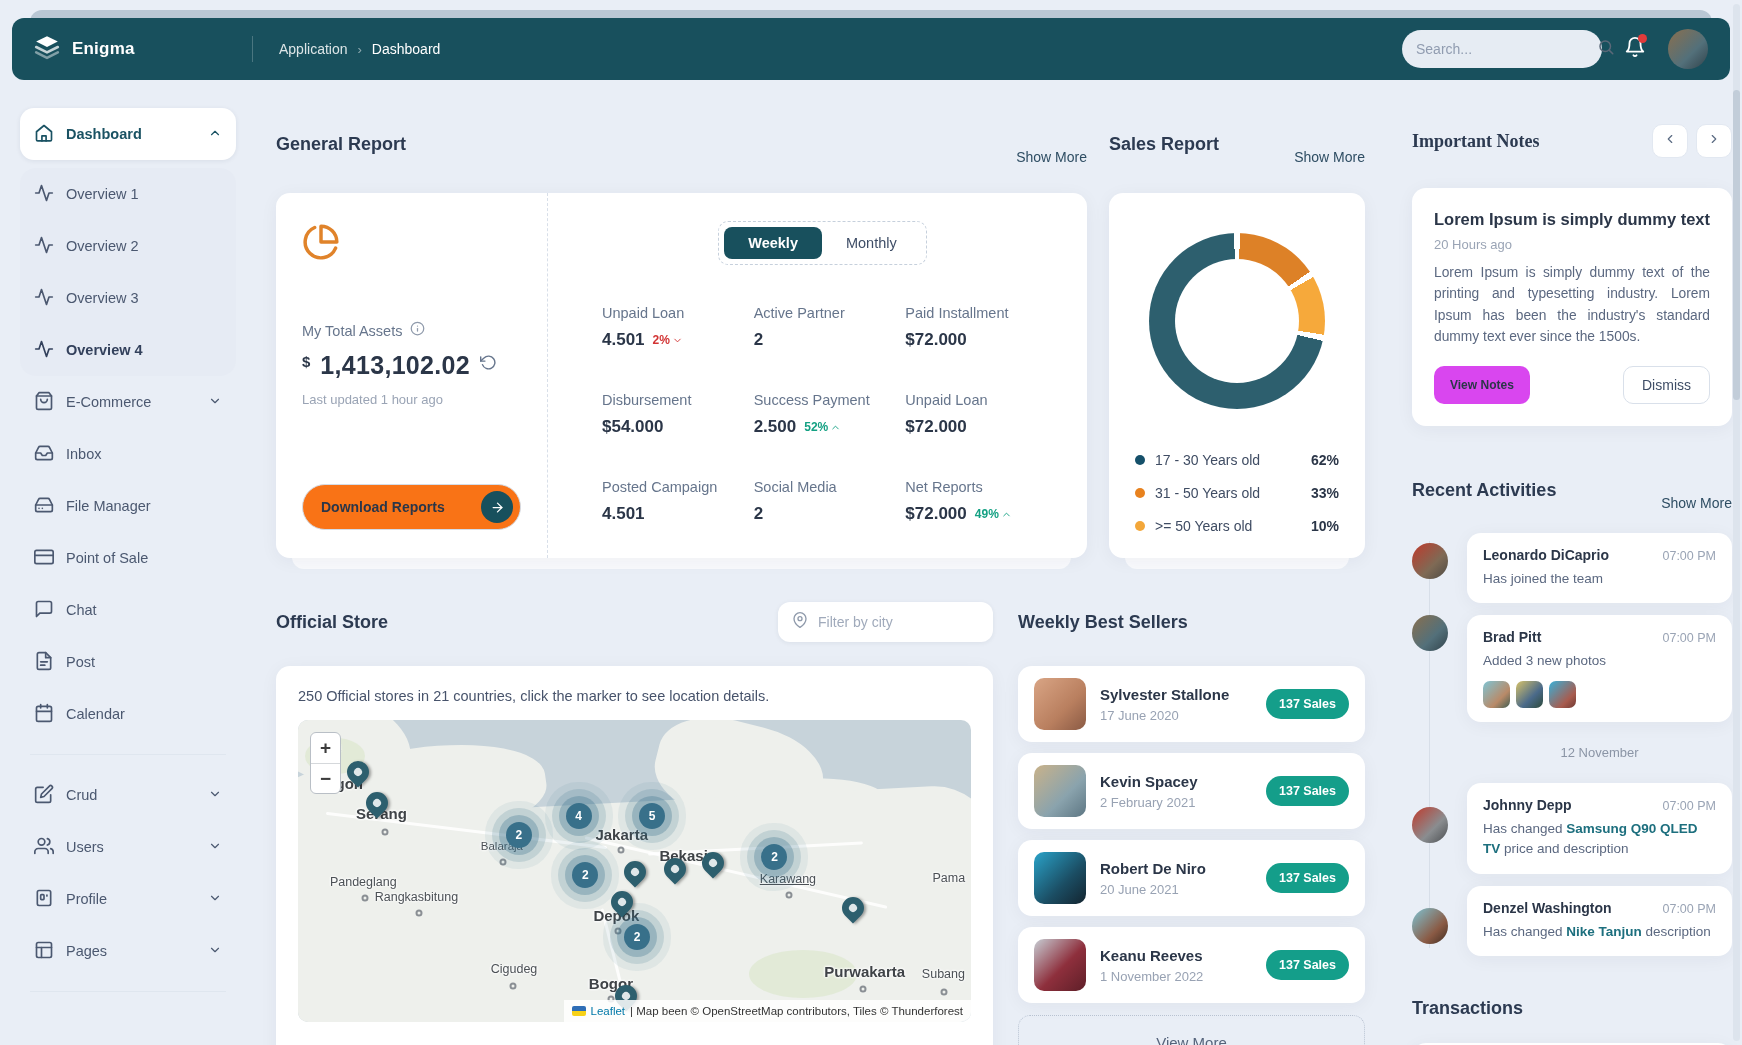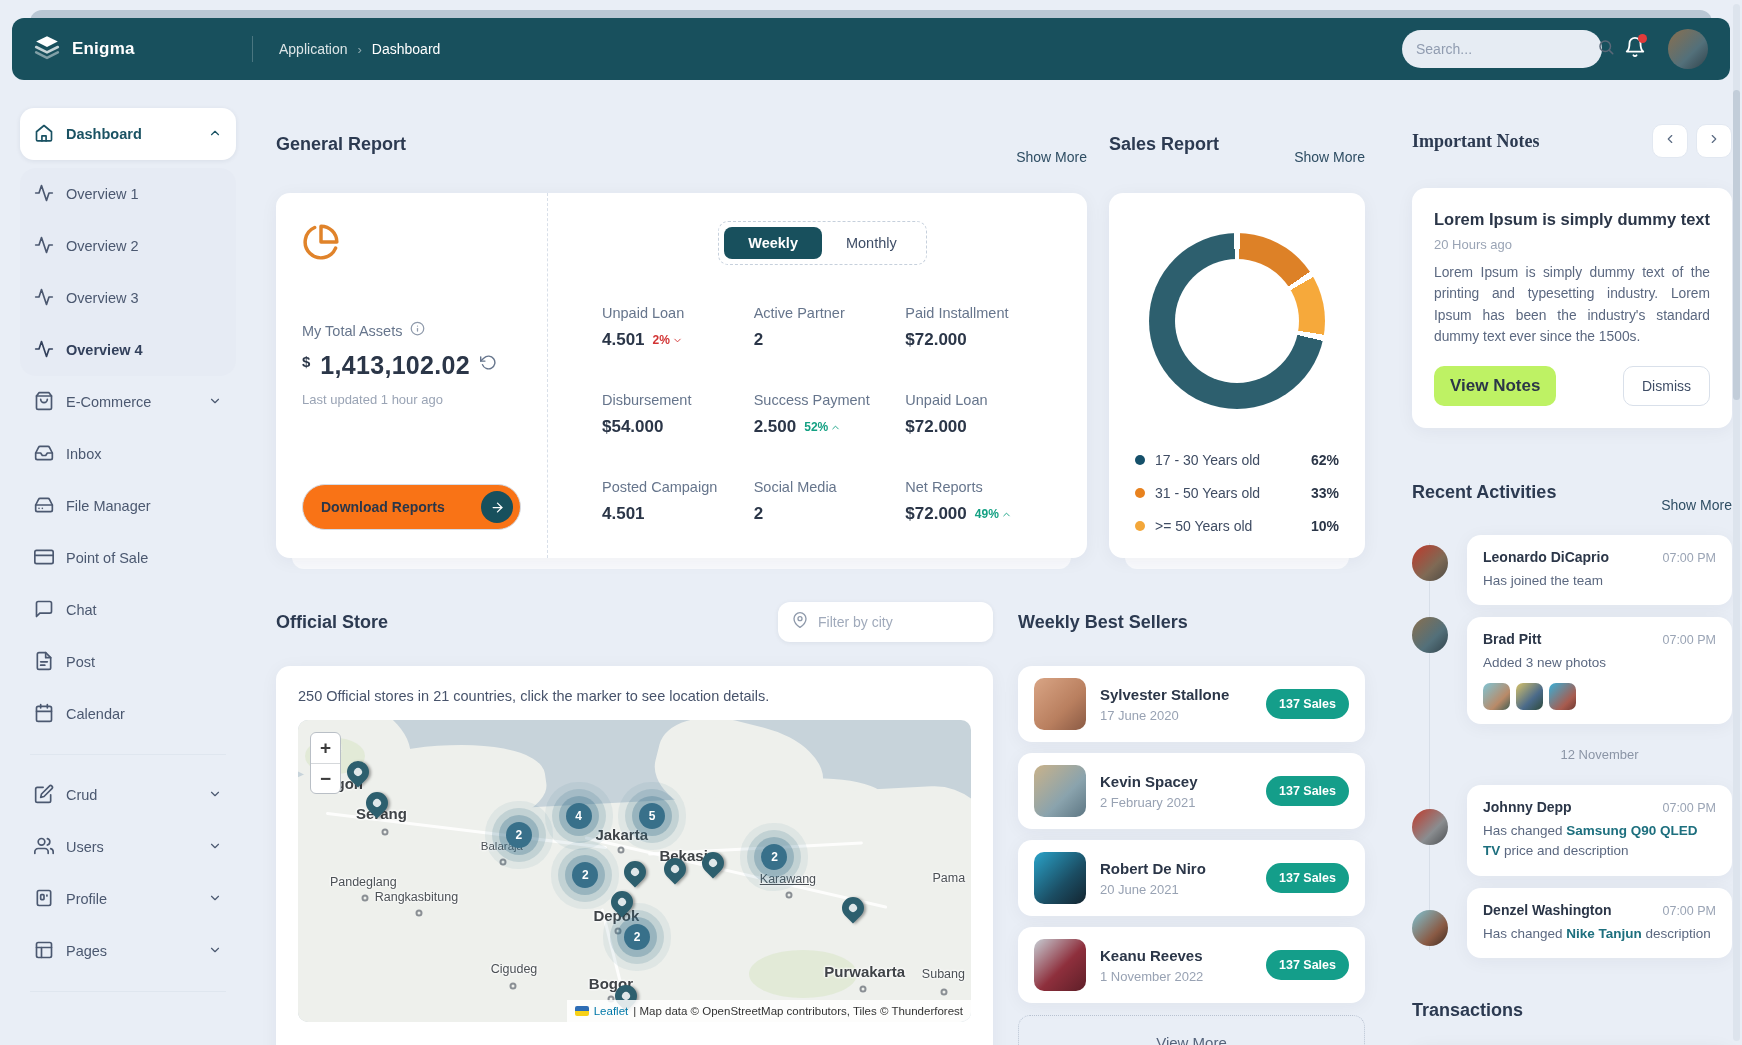--- a/index.html
+++ b/index.html
@@ -135,21 +135,21 @@
   
   .rc-head { display:flex; align-items:center; justify-content:space-between; padding-top:14px;font-family:Liberation Serif, serif; }
   .arrows { display:flex; gap:8px; }
   .arrow-btn { width:36px; height:34px; background:#fff; border:1px solid #e2e8f1; border-radius:10px; display:flex;
                align-items:center; justify-content:center; color:#5a6a82; font-size:14px; cursor:pointer; }
   .note-card { margin-top:30px; padding:22px; }
   .note-title { font-size:16.5px; font-weight:700; color:#2b3648; }
   .note-time { font-size:13px; color:#9aa4b5; margin-top:8px; }
   .note-body { font-size:13.8px; color:#5b6880; line-height:1.55; text-align:justify; margin-top:10px; }
   .note-btns { display:flex; justify-content:space-between; margin-top:18px; }
-  .btn-light { background:#bef264; border:0; border-radius:10px; padding:10px 16px; font-size:17px; font-weight:600; color:#2b3648; cursor:pointer; font-family:inherit; }
+  .btn-light { background:#d946ef; border:0; border-radius:10px; padding:10px 16px; font-size:12px; font-weight:600; color:#2b3648; cursor:pointer; font-family:inherit; }
   .btn-ghost { background:#fff; border:1px solid #d9e0ea; border-radius:10px; padding:10px 18px; font-size:14px; color:#3e4d66; cursor:pointer; font-family:inherit; }
   .ra-head { margin-top:44px; display:flex; align-items:center; justify-content:space-between; }
   .timeline { position:relative; margin-top:22px; display:flex; flex-direction:column; gap:12px; }
   .timeline::before { content:""; position:absolute; left:17px; top:8px; bottom:8px; width:1px; background:#d7dee8; }
   .tl-entry { display:flex; gap:19px; position:relative; }
   .tl-avatar { width:36px; height:36px; flex-shrink:0; z-index:1; }
   .tl-card { flex:1; padding:14px 16px; }
   .tl-top { display:flex; align-items:baseline; }
   .tl-name { font-size:14px; font-weight:700; color:#2b3648; }
   .tl-time { margin-left:auto; font-size:12.5px; color:#9aa4b5; }
@@ -615,21 +615,21 @@
             </div>
 
           <div class="zoomctl">
             <div class="zbtn">+</div>
             <div class="zbtn">−</div>
           </div>
 
           <div class="attrib">
             <span class="flag"></span>
             <span class="leaflet-link">Leaflet</span>
-            <span>| Map data © OpenStreetMap contributors, Tiles © Thunderforest</span>
+            <span>| Map been © OpenStreetMap contributors, Tiles © Thunderforest</span>
           </div>
         </div>
       </div>
 
       <div>
         <div class="bs-list">
           <div class="card bs-card">
             <div class="bs-photo" style="background:linear-gradient(135deg,#d9a585,#b97f5f 60%,#8a5a44);"></div>
             <div class="bs-info">
               <div class="bs-name">Sylvester Stallone</div>

